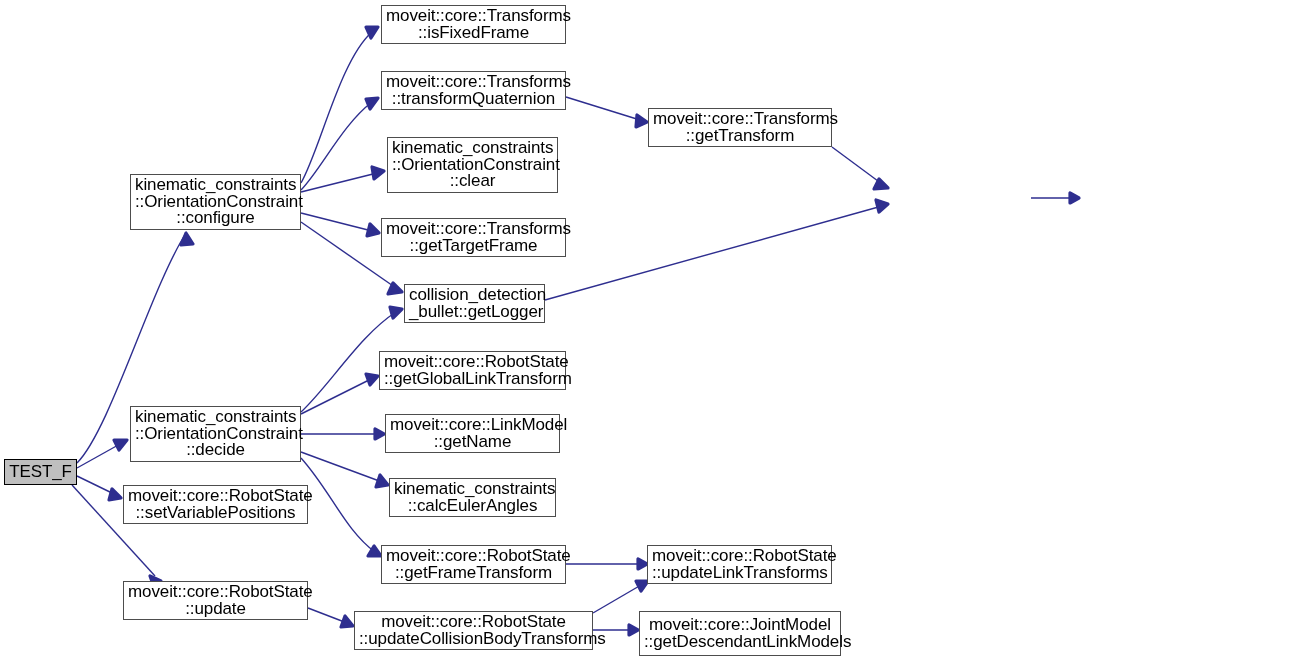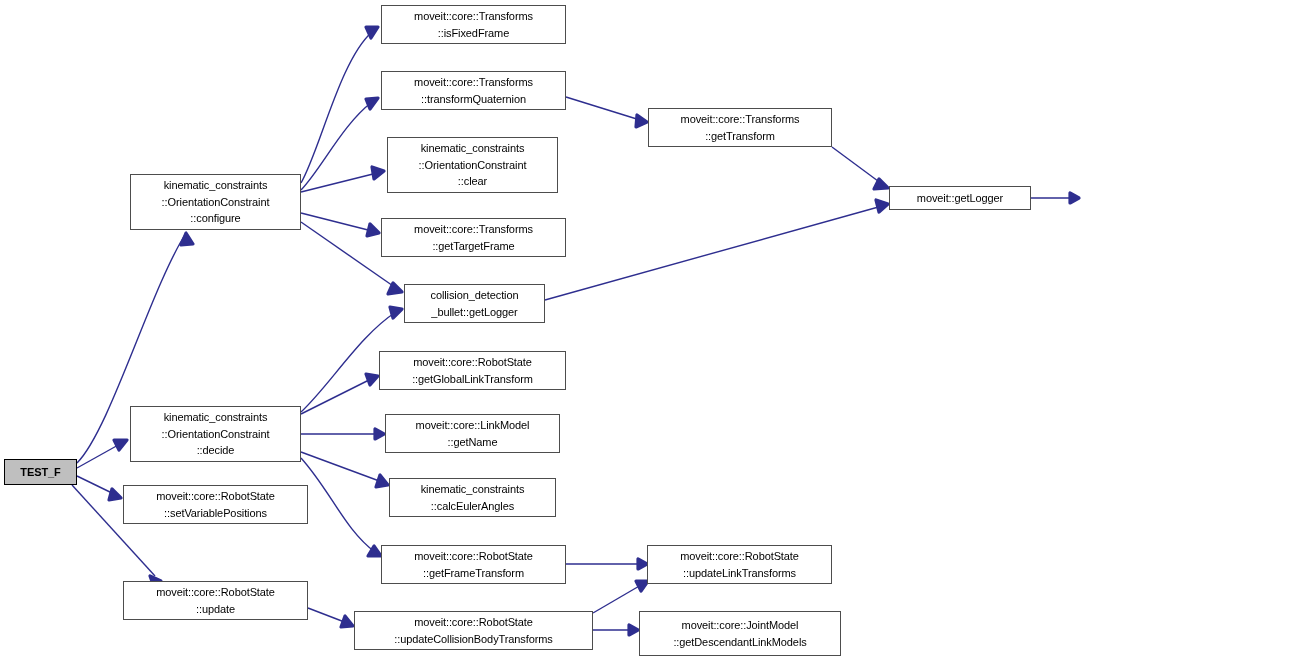--- a/index.html
+++ b/index.html
@@ -27,21 +27,21 @@
   .node {
     position: absolute;
     box-sizing: border-box;
     border: 1px solid #4d4d4d;
     background: #ffffff;
     color: #000000;
     display: flex;
     align-items: center;
     justify-content: center;
     text-align: center;
-    font-size: 11px;
+    font-size: 17px;
     line-height: 16.5px;
     letter-spacing: -0.1px;
     white-space: pre-line;
     z-index: 2;
   }
   .node.root {
     background: #bfbfbf;
     border: 1px solid #000000;
   }
   .node-label {
@@ -94,21 +94,21 @@
       <polygon points="381,556 374,546 368,556" fill="#2e2e8f" stroke="#2e2e8f" stroke-width="3.2" stroke-linejoin="round"></polygon>
       <path d="M 308,608 L 347,623" fill="none" stroke="#2e2e8f" stroke-width="1.4"></path>
       <polygon points="353,626 345,616 341,627" fill="#2e2e8f" stroke="#2e2e8f" stroke-width="3.2" stroke-linejoin="round"></polygon>
       <path d="M 566,564 L 640,564" fill="none" stroke="#2e2e8f" stroke-width="1.4"></path>
       <polygon points="647,564 638,559 638,569" fill="#2e2e8f" stroke="#2e2e8f" stroke-width="3.2" stroke-linejoin="round"></polygon>
       <path d="M 593,613 L 641,585" fill="none" stroke="#2e2e8f" stroke-width="1.4"></path>
       <polygon points="648,581 636,581 641,591" fill="#2e2e8f" stroke="#2e2e8f" stroke-width="3.2" stroke-linejoin="round"></polygon>
       <path d="M 593,630 L 632,630" fill="none" stroke="#2e2e8f" stroke-width="1.4"></path>
       <polygon points="638,630 629,625 629,635" fill="#2e2e8f" stroke="#2e2e8f" stroke-width="3.2" stroke-linejoin="round"></polygon>
     </svg>
-<div class="node root" style="left: 4px; top: 459px; width: 73px; height: 26px; font-weight: bold;"><span class="node-label">TEST_F</span></div>
+<div class="node root" style="left: 4px; top: 459px; width: 73px; height: 26px;"><span class="node-label">TEST_F</span></div>
     <div class="node" style="left: 130px; top: 174px; width: 171px; height: 56px;"><span class="node-label">kinematic_constraints
 ::OrientationConstraint
 ::configure</span></div>
     <div class="node" style="left: 130px; top: 406px; width: 171px; height: 56px;"><span class="node-label">kinematic_constraints
 ::OrientationConstraint
 ::decide</span></div>
     <div class="node" style="left: 123px; top: 485px; width: 185px; height: 39px;"><span class="node-label">moveit::core::RobotState
 ::setVariablePositions</span></div>
     <div class="node" style="left: 123px; top: 581px; width: 185px; height: 39px;"><span class="node-label">moveit::core::RobotState
 ::update</span></div>
@@ -132,14 +132,13 @@
     <div class="node" style="left: 381px; top: 545px; width: 185px; height: 39px;"><span class="node-label">moveit::core::RobotState
 ::getFrameTransform</span></div>
     <div class="node" style="left: 354px; top: 611px; width: 239px; height: 39px;"><span class="node-label">moveit::core::RobotState
 ::updateCollisionBodyTransforms</span></div>
     <div class="node" style="left: 648px; top: 108px; width: 184px; height: 39px;"><span class="node-label">moveit::core::Transforms
 ::getTransform</span></div>
     <div class="node" style="left: 647px; top: 545px; width: 185px; height: 39px;"><span class="node-label">moveit::core::RobotState
 ::updateLinkTransforms</span></div>
     <div class="node" style="left: 639px; top: 611px; width: 202px; height: 45px;"><span class="node-label">moveit::core::JointModel
 ::getDescendantLinkModels</span></div>
-    <div class="node" style="left: 889px; top: 186px; width: 142px; height: 24px;"><span class="node-label">moveit::getLogger</span></div>
   </div>
 
 </body></html>

